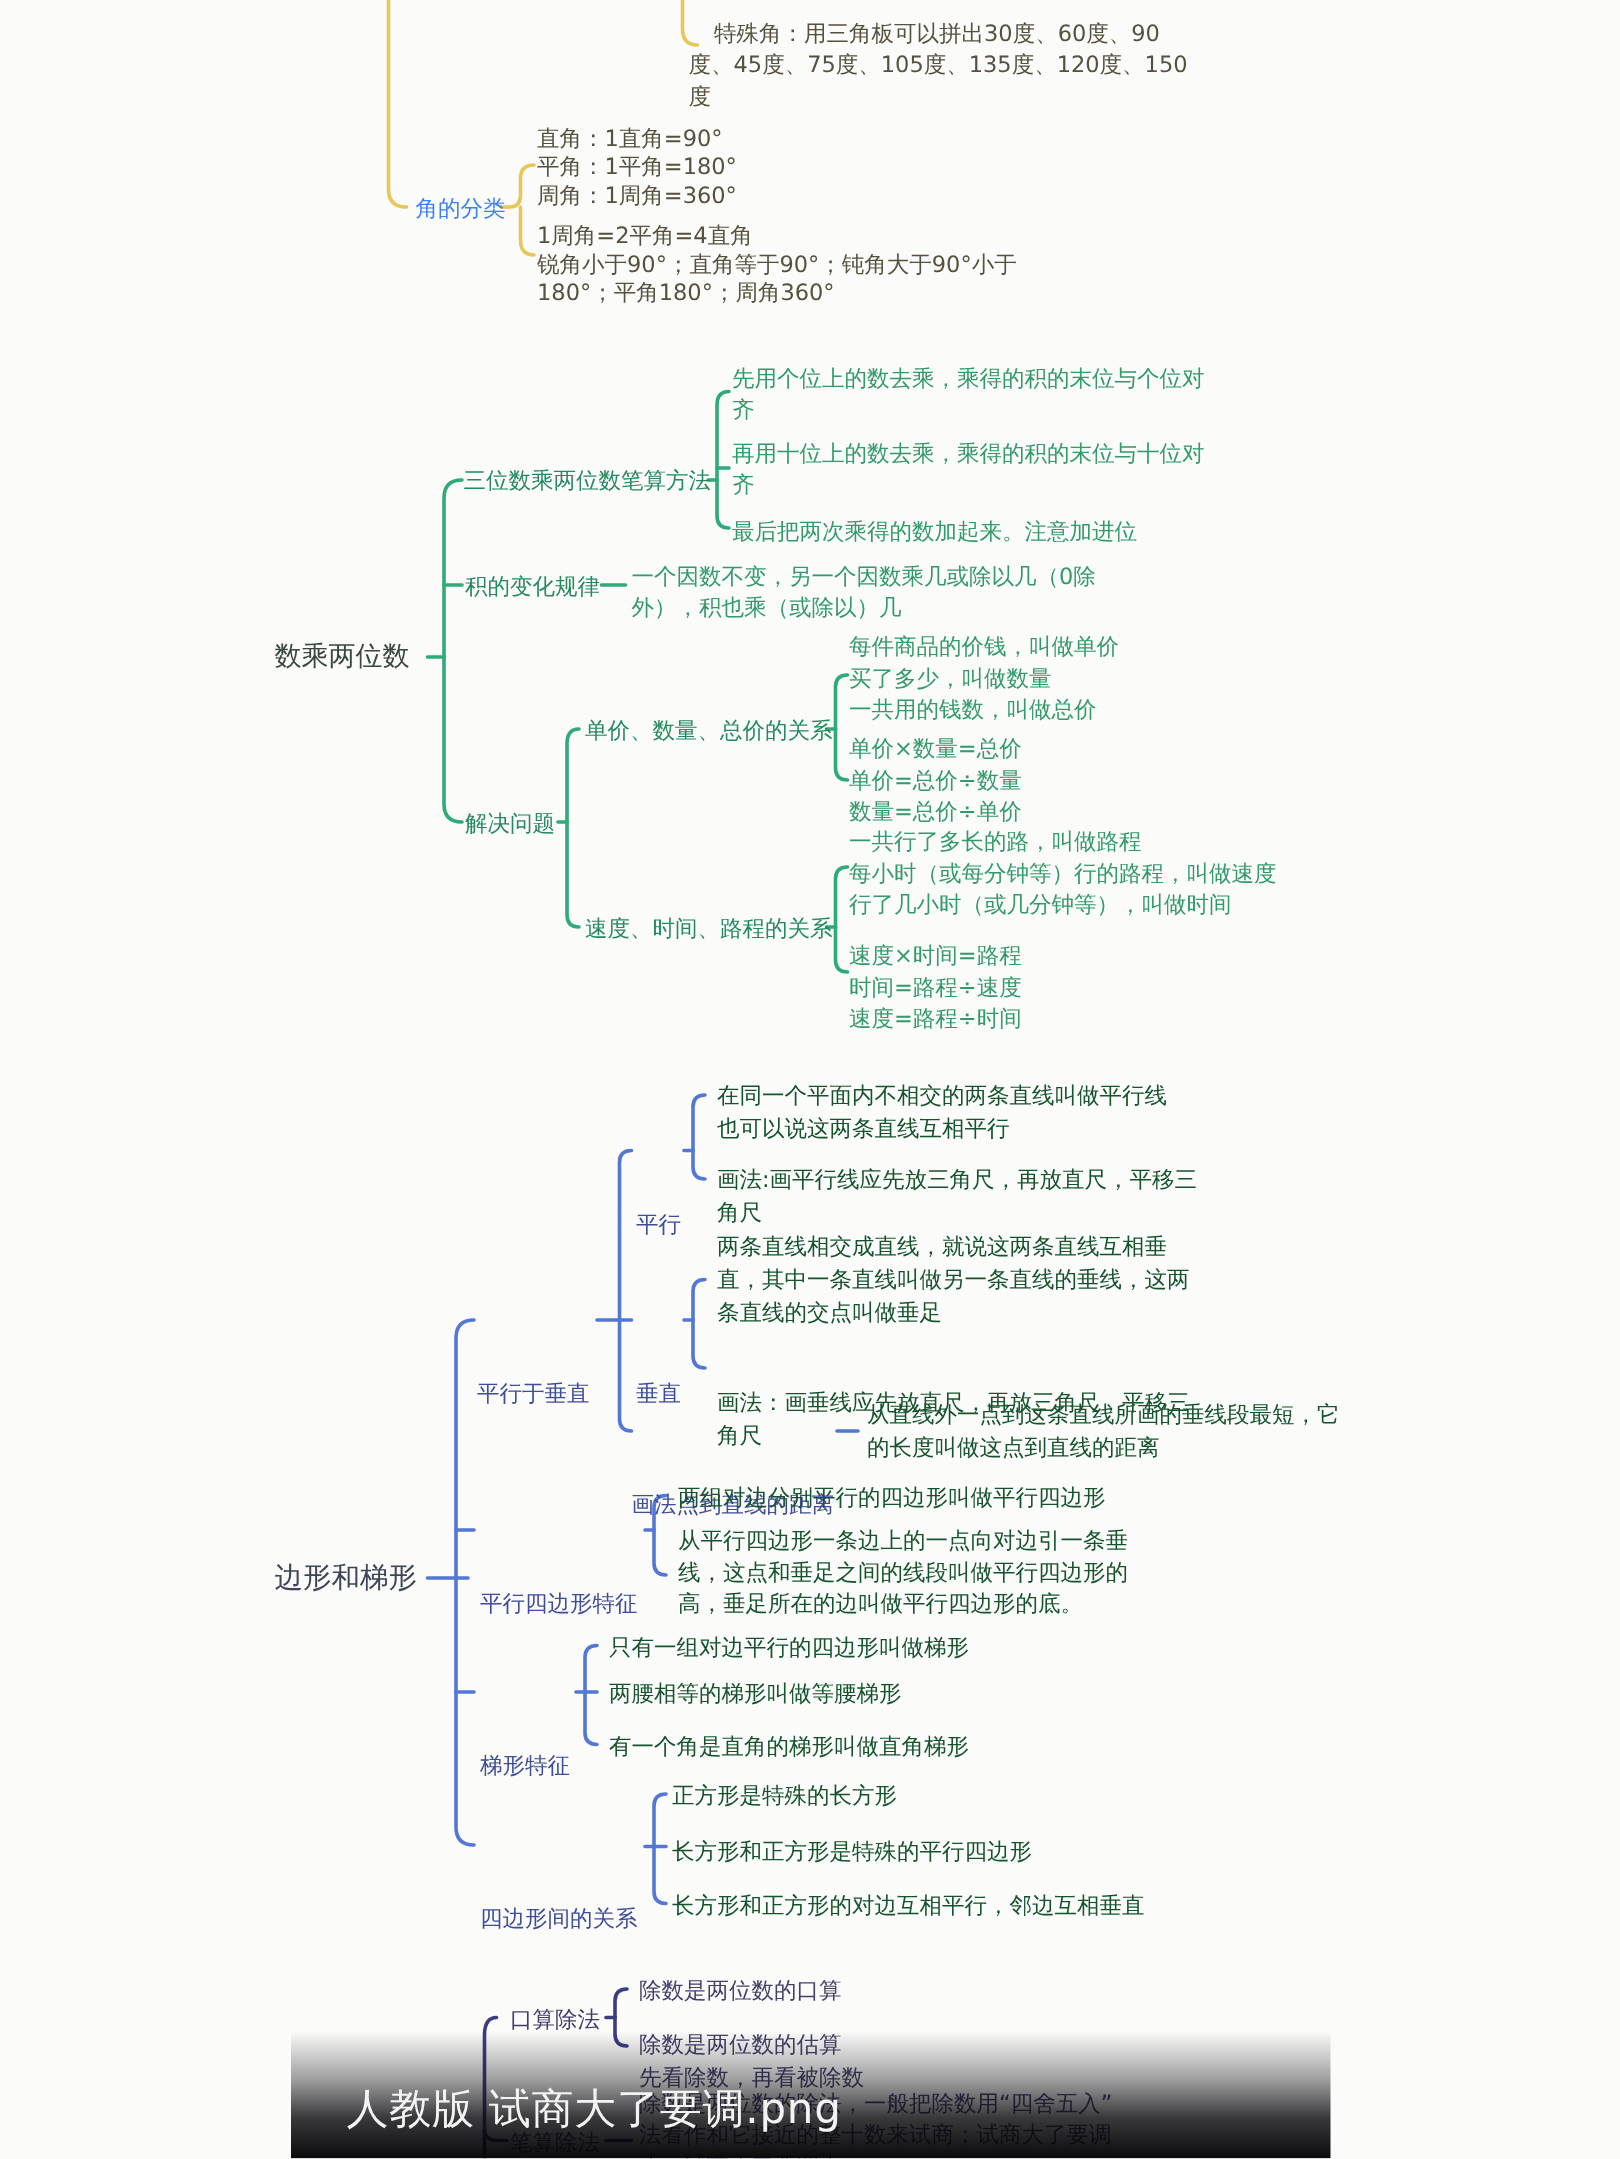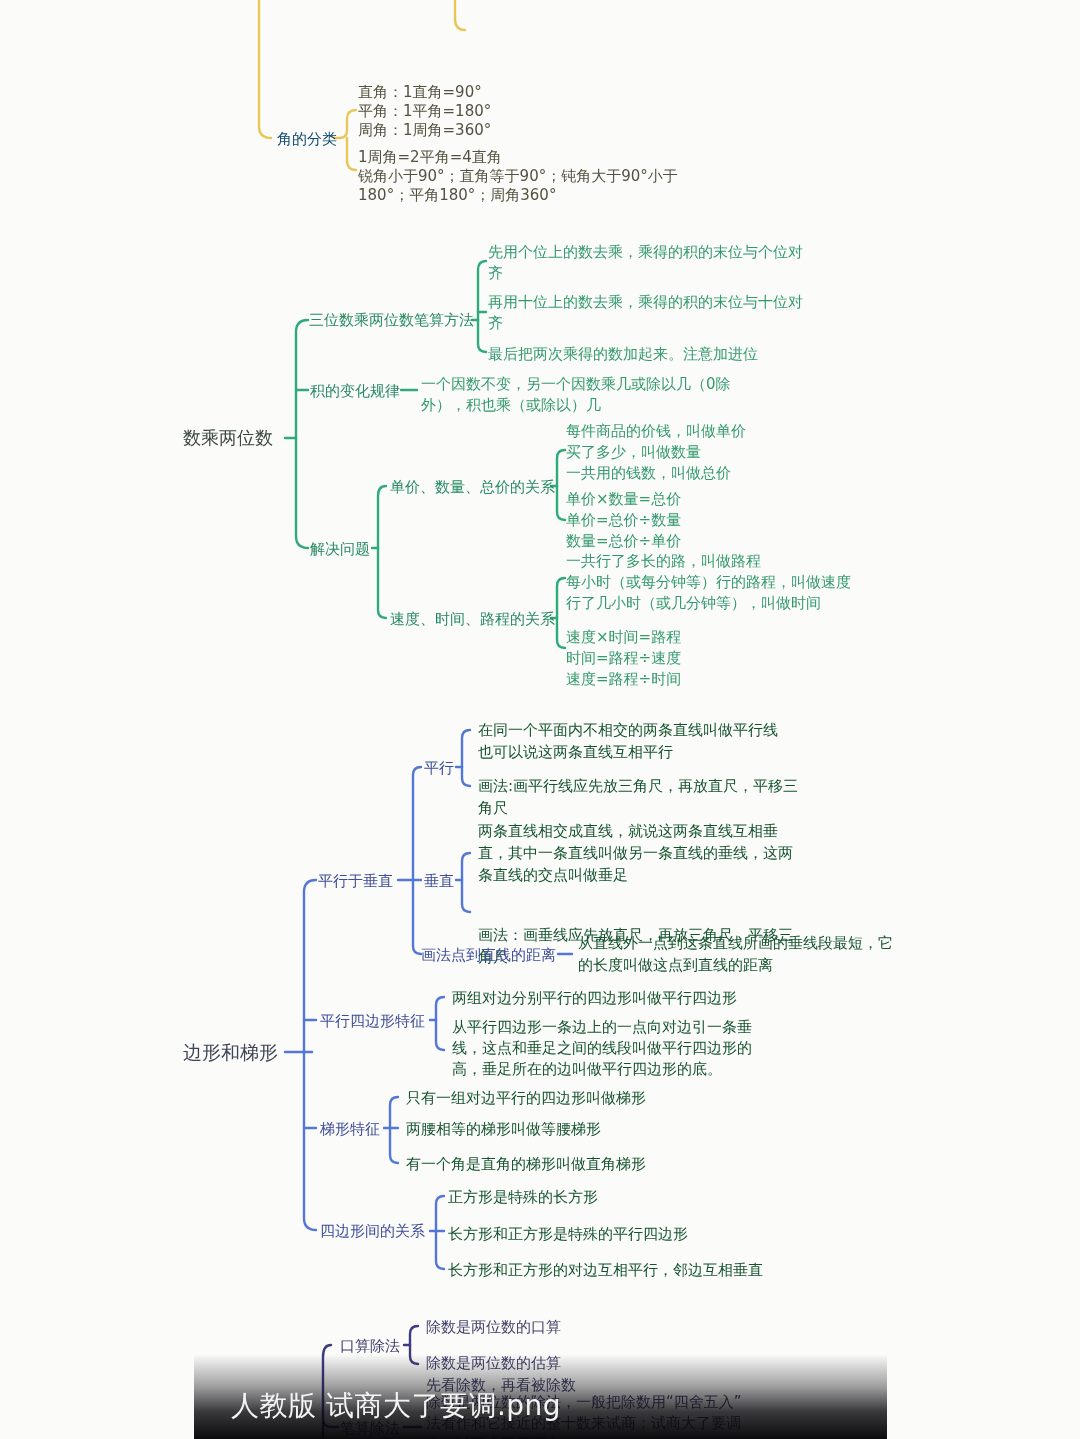--- a/index.html
+++ b/index.html
@@ -7,26 +7,26 @@
          font-family:"DejaVu Sans","Liberation Sans",sans-serif;}
   svg.lines{position:absolute;left:0;top:0;z-index:1;}
   svg.lines path{fill:none;stroke-width:2.4;stroke-linecap:round;}
   g.ly path{stroke:var(--yellow);}
   g.lg path{stroke:var(--green);}
   g.lb path{stroke:var(--blue);}
   g.ln path{stroke:var(--navy);}
   .t{position:absolute;z-index:2;font-size:15px;line-height:19px;white-space:pre-line;}
   .lh21{line-height:21px;}
   .lh22{line-height:22px;}
-  .yl{color:#0c4a6e;}
+  .yl{color:#3b82f6;}
   .yt{color:#55503f;}
   .gl{color:#268a60;}
   .gt{color:#339a6c;}
   .groot{color:#3a473f;font-size:18px;line-height:24px;text-align:right;}
-  .bl{color:#3f4d99;}
+  .bl{color:#3f4d99;margin-top:48px;}
   .bt{color:#14532d;}
   .broot{color:#3e4557;font-size:19px;line-height:23px;}
   .nl{color:#3f3d6a;}
   .nt{color:#434168;}
   .indent{text-indent:17px;}
   .overlay-gradient{position:absolute;z-index:3;left:194px;top:1354px;width:693px;height:85px;
      background:linear-gradient(to bottom,rgba(0,0,0,0) 0%,rgba(10,10,14,.38) 38%,rgba(8,8,12,.80) 68%,rgba(3,3,6,.97) 100%);}
   .filename{position:absolute;z-index:4;left:231px;top:1387px;font-size:28px;letter-spacing:.5px;color:#f3f3f3;white-space:nowrap;}
 </style>
 </head>
@@ -90,20 +90,23 @@
     <g class="ln">
       <path d="M331,1345 Q323,1345 323,1357 V1439"></path>
       <path d="M404,1345 H410"></path>
       <path d="M410,1345 V1334 Q410,1326 418,1326"></path>
       <path d="M410,1345 V1356 Q410,1364 418,1364"></path>
       <path d="M323,1420 Q323,1427 332,1427 H338"></path>
       <path d="M404,1427 H421"></path>
     </g>
   </svg>
 
+  <div class="t yt lh21 indent" style="left:459px;top:12px">特殊角：用三角板可以拼出30度、60度、90
+度、45度、75度、105度、135度、120度、150
+度</div>
   <div class="t yl" style="left:277px;top:130px">角的分类</div>
   <div class="t yt" style="left:358px;top:83px">直角：1直角=90°
 平角：1平角=180°
 周角：1周角=360°</div>
   <div class="t yt" style="left:358px;top:148px">1周角=2平角=4直角
 锐角小于90°；直角等于90°；钝角大于90°小于
 180°；平角180°；周角360°</div>
 
   <div class="t groot" style="left:183px;top:426px">数乘两位数</div>
   <div class="t gl" style="left:309px;top:311px">三位数乘两位数笔算方法</div>

